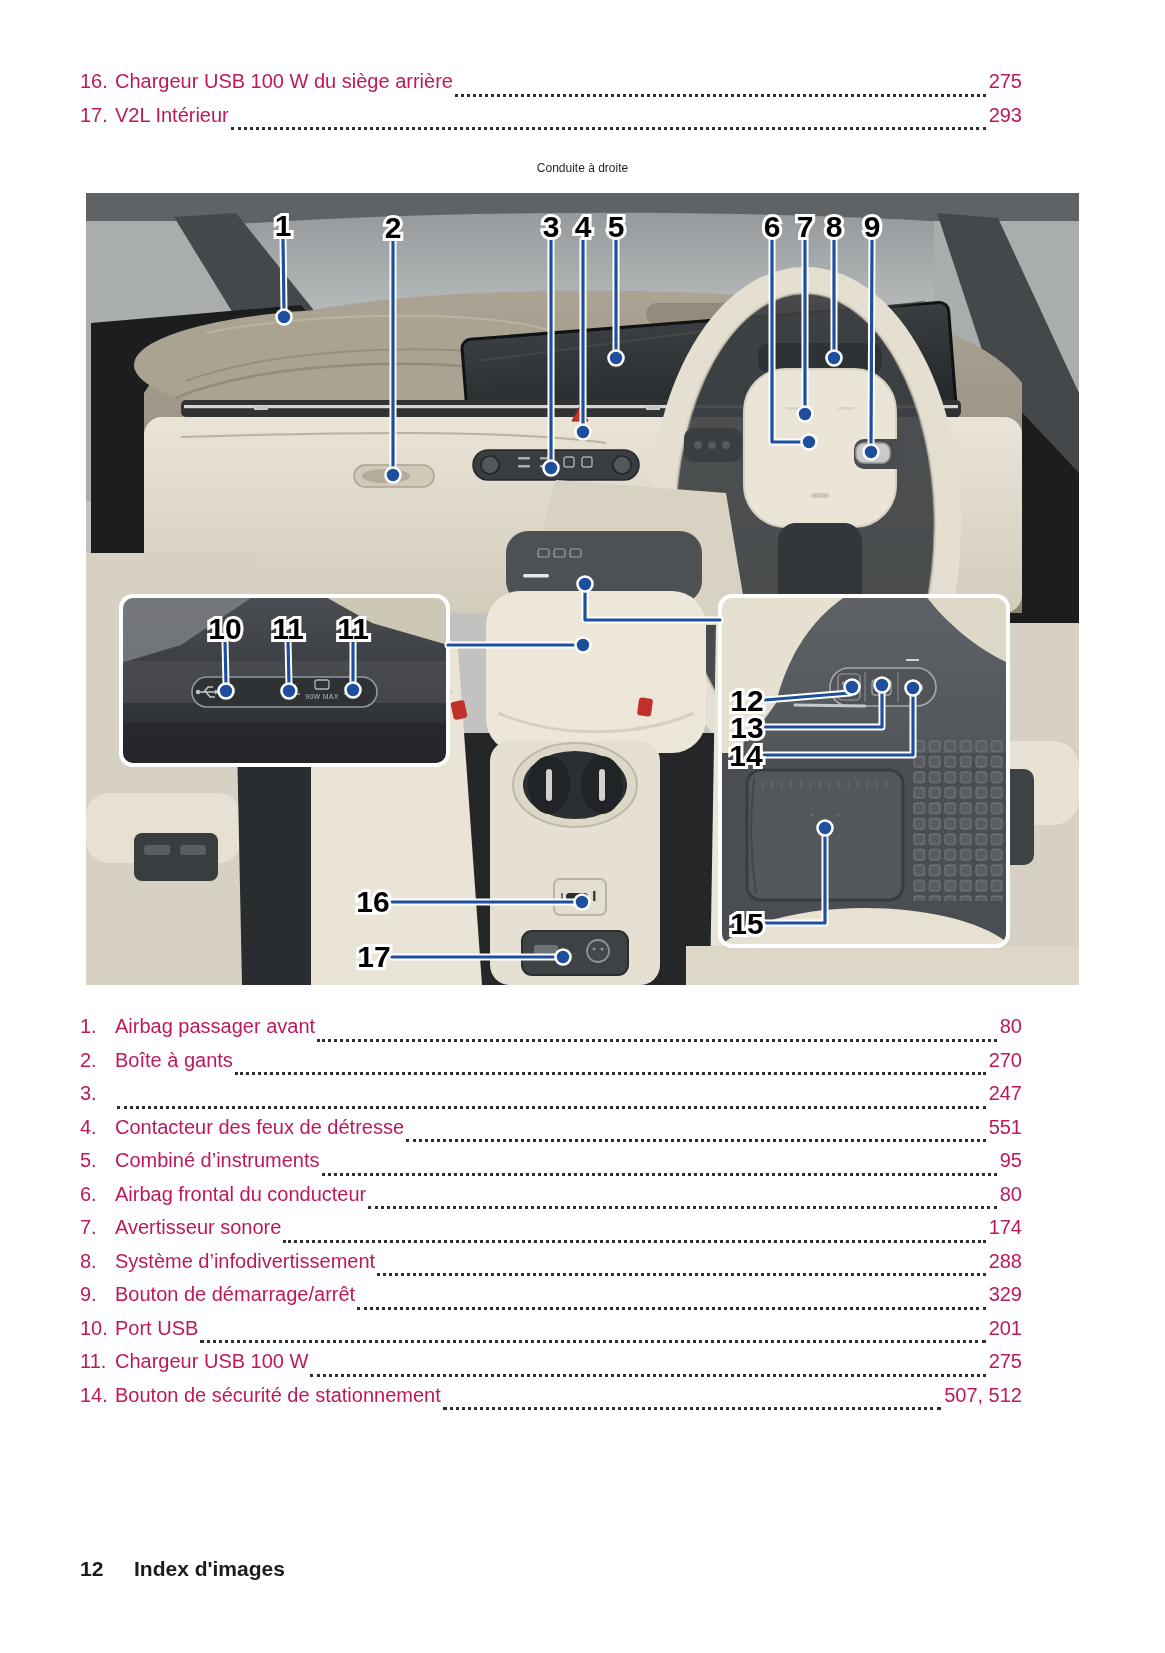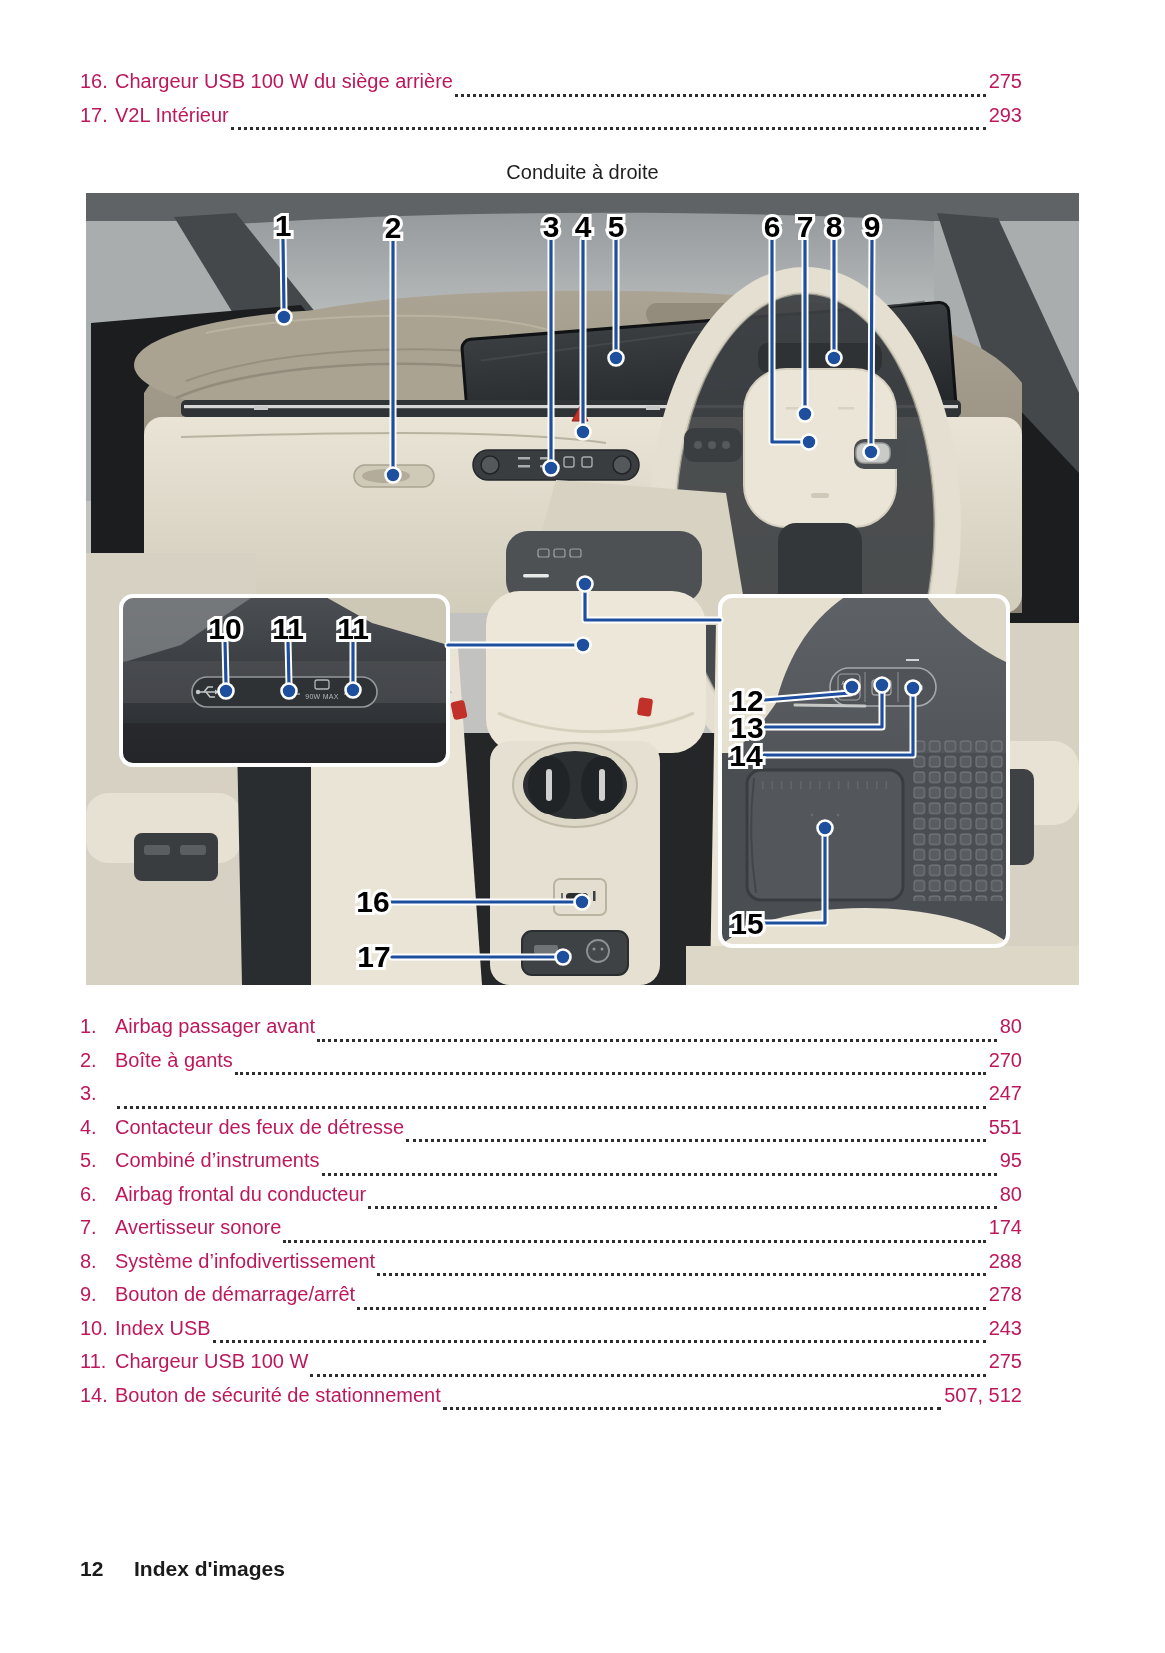--- a/index.html
+++ b/index.html
@@ -8,21 +8,21 @@
   .toc{position:absolute;left:80px;width:942px;}
   .toc-top{top:70px;}
   .toc-bottom{top:1015px;}
   .row{display:flex;align-items:baseline;height:33.5px;font-size:20px;color:#be185d;}
   .num{flex:0 0 35px;}
   .lbl{white-space:nowrap;text-align:center;}
   .leader{flex:1 1 auto;height:0;border-bottom:3px dotted #2e2e2e;align-self:flex-end;
           margin:0 3px 7px 2px;}
   .pg{text-align:center;white-space:nowrap;}
   .caption{position:absolute;top:161px;left:0;width:100%;text-align:center;
-           font-size:20px;color:#1f1f1f;}
+           font-size:12px;color:#1f1f1f;}
   .figure-wrap{position:absolute;top:193px;left:86px;width:993px;height:792px;}
   .footer{position:absolute;top:1557px;left:80px;display:flex;font-size:21px;font-weight:700;}
   .footer .fnum{flex:0 0 54px;}
   .co-num{font-family:"Liberation Sans",sans-serif;font-size:30px;font-weight:700;
           fill:#000000;stroke:#ffffff;stroke-width:6px;paint-order:stroke;}
   .tiny{font-family:"Liberation Sans",sans-serif;}
 </style>
 </head>
 <body>
 
@@ -448,27 +448,27 @@
       <div class="row">
     <span class="num">8.</span>
     <span class="lbl">Système d’infodivertissement</span>
     <span class="leader"></span>
     <span class="pg">288</span>
   </div>
       <div class="row">
     <span class="num">9.</span>
     <span class="lbl">Bouton de démarrage/arrêt</span>
     <span class="leader"></span>
-    <span class="pg">278</span>
+    <span class="pg">329</span>
   </div>
       <div class="row">
     <span class="num">10.</span>
-    <span class="lbl">Index USB</span>
-    <span class="leader"></span>
-    <span class="pg">243</span>
+    <span class="lbl">Port USB</span>
+    <span class="leader"></span>
+    <span class="pg">201</span>
   </div>
       <div class="row">
     <span class="num">11.</span>
     <span class="lbl">Chargeur USB 100 W</span>
     <span class="leader"></span>
     <span class="pg">275</span>
   </div>
       <div class="row">
     <span class="num">14.</span>
     <span class="lbl">Bouton de sécurité de stationnement</span>

